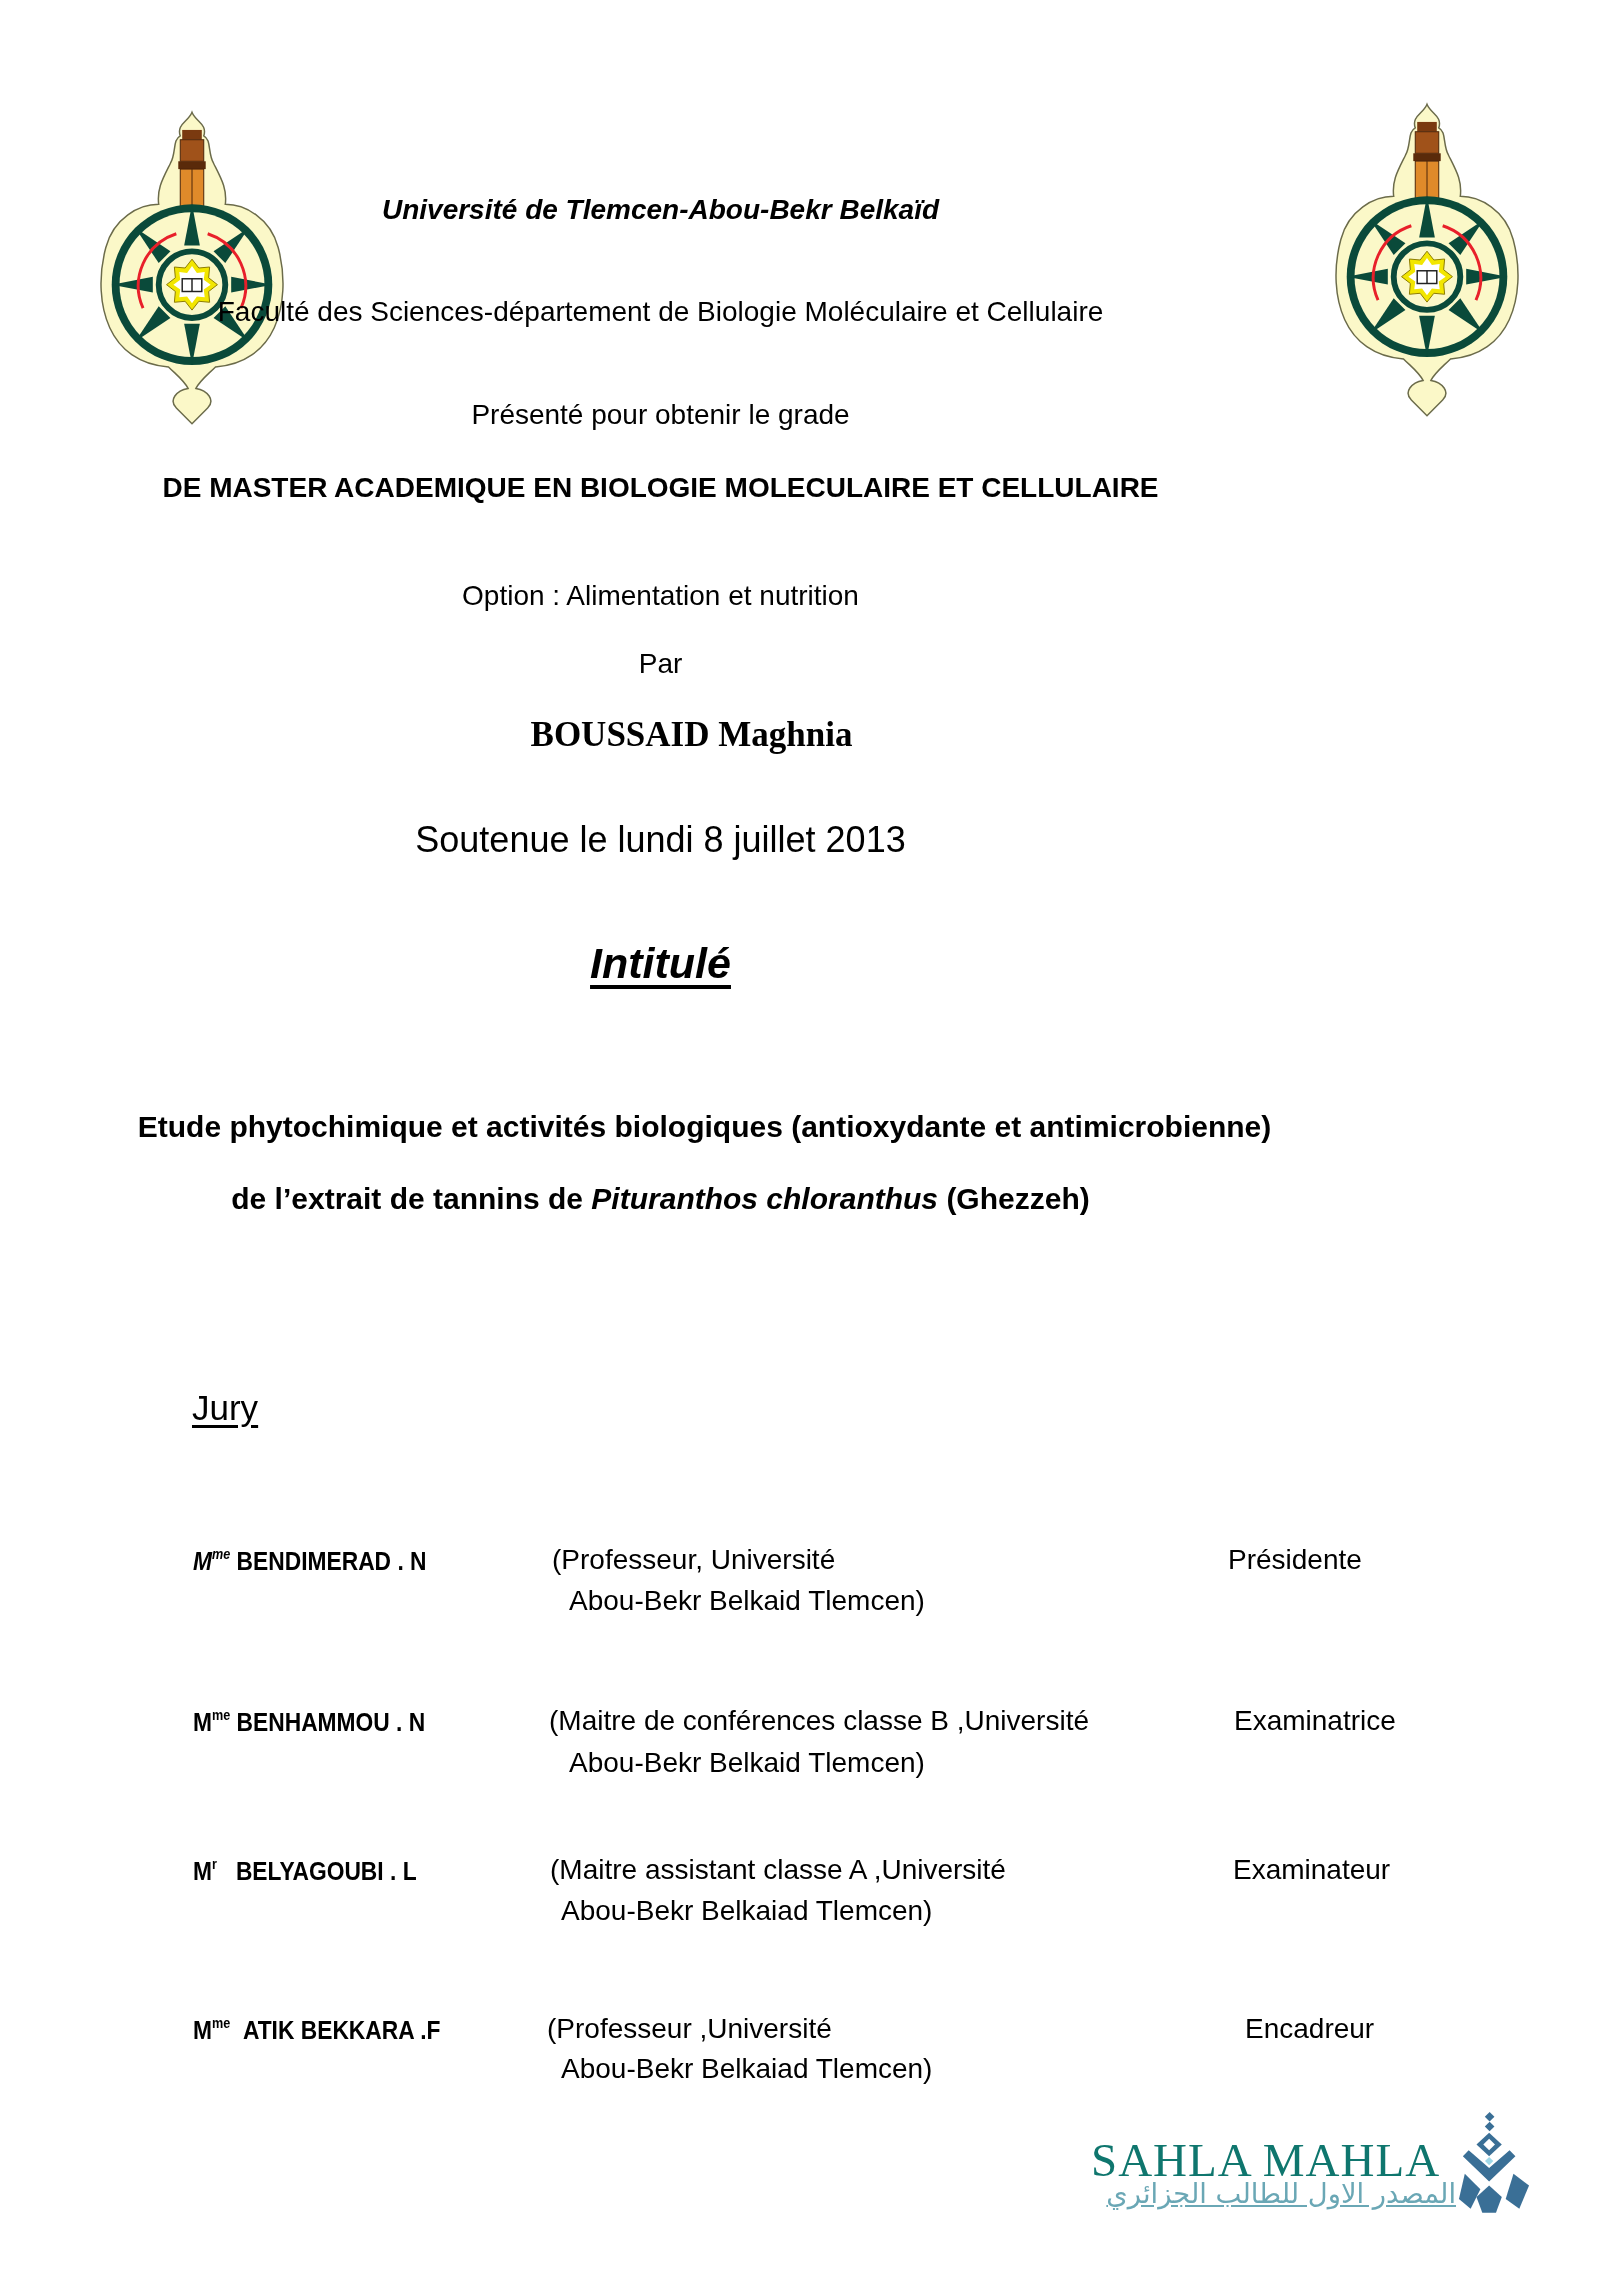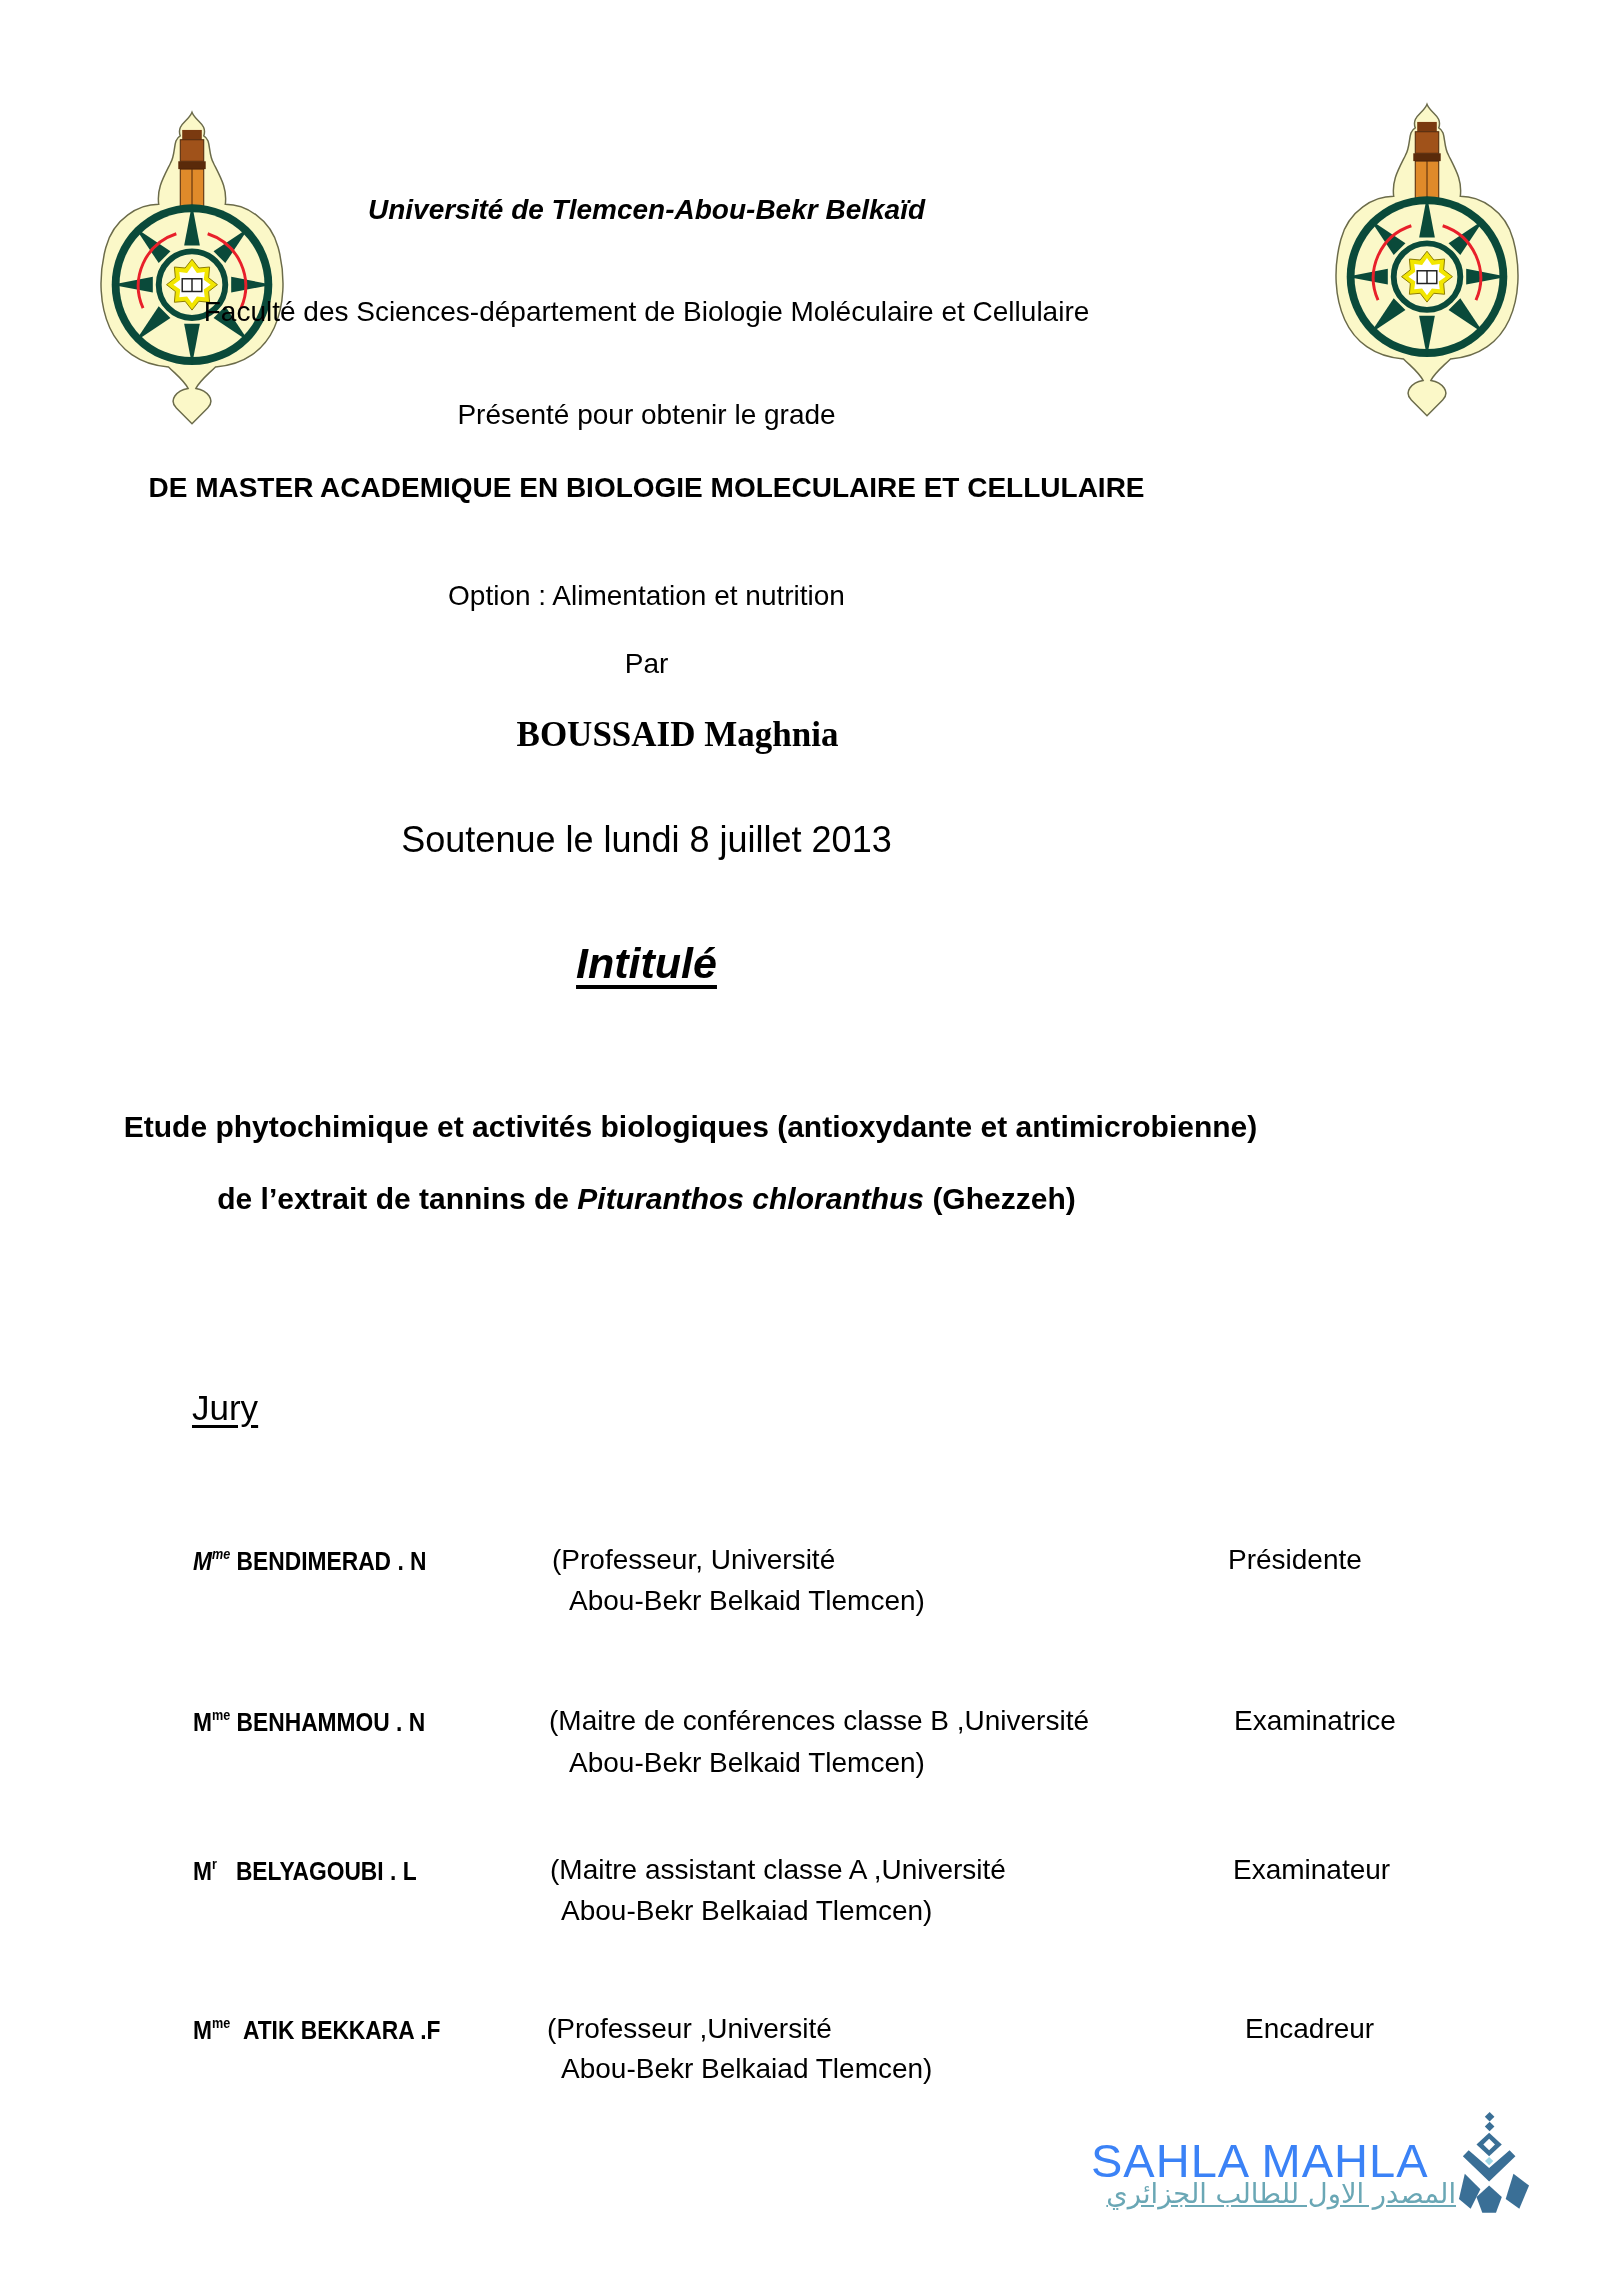--- a/index.html
+++ b/index.html
@@ -1,40 +1,40 @@
 <!DOCTYPE html>
 <html><head>
   <meta charset="utf-8">
   <style>
     html, body { margin: 0; padding: 0; background: #ffffff; }
     body { width: 1621px; height: 2293px; position: relative; overflow: hidden;
            font-family: "Liberation Sans", sans-serif; color: #000; }
     .abs { position: absolute; white-space: nowrap; }
-    .center { left: 2px; width: 1289px; text-align: center; }
+    .center { left: 16px; width: 1289px; text-align: center; }
     .serif { font-family: "Liberation Serif", serif; padding-left: 31px; }
     .logo { position: absolute; }
     .univ { top: 194px; font-size: 28px; font-weight: bold; font-style: italic; }
     .fac { top: 296px; font-size: 28px; }
     .pres { top: 399px; font-size: 28px; }
     .degree { top: 472px; font-size: 28px; font-weight: bold; letter-spacing: 0px; }
     .option { top: 580px; font-size: 28px; }
     .par { top: 648px; font-size: 28px; }
     .author { top: 715px; font-size: 35px; font-weight: bold; }
     .date { top: 791px; font-size: 36px; margin-top: 28px; }
     .intitule { top: 939px; font-size: 43px; font-weight: bold; font-style: italic; text-decoration: underline; text-underline-offset: 6.9px; text-decoration-thickness: 3.9px; }
     .title1 { top: 1110px; font-size: 30px; font-weight: bold; padding-left: 44px; }
     .title2 { top: 1182px; font-size: 30px; font-weight: bold; }
     .title2 i { font-style: italic; }
     .jury { left: 192px; top: 1388px; font-size: 35px; text-decoration: underline; text-underline-offset: 4.9px; }
     .name { left: 193px; font-size: 26.5px; font-weight: bold; transform: scaleX(0.86); transform-origin: left center; }
     .name sup { font-size: 14.7px; vertical-align: 10.8px; font-weight: bold; }
     .name .ital { font-style: italic; }
     .desc { font-size: 28px; }
     .role { font-size: 28px; font-weight: normal; }
-    .watermark-text { left: 1091px; top: 2133px; font-size: 47px; color: #3b82f6; letter-spacing: 1px; font-family: Liberation Sans, sans-serif; }
+    .watermark-text { left: 1091px; top: 2133px; font-size: 47px; color: #0f766e; letter-spacing: 1px; font-family: Liberation Serif, serif; }
     .watermark-ar { left: 1091px; top: 2178px; font-size: 27.4px; color: #6aa7b5; direction: rtl; font-family: "DejaVu Sans", sans-serif; width: 365px; text-align: right; text-decoration: underline; }
   </style>
 </head>
 <body>
 
 <div class="logo" style="left:98px; top:110px; width:188px; height:316px;">
   <svg width="188" height="316" viewBox="0 0 192 322">
 
     <path d="M96 2 C100 12 112 14 108 26 C116 30 112 44 118 54 C126 70 132 80 130 96 C150 96 176 110 184 140 C192 170 190 200 180 222 C170 244 150 260 120 262 C112 270 104 276 100 284 C112 286 120 296 112 304 C106 310 100 316 96 320 C92 316 86 310 80 304 C72 296 80 286 92 284 C88 276 80 270 72 262 C42 260 22 244 12 222 C2 200 0 170 8 140 C16 110 42 96 62 96 C60 80 66 70 74 54 C80 44 76 30 84 26 C80 14 92 12 96 2 Z" fill="#fbf8c8" stroke="#6b6b4a" stroke-width="1.5"></path>
 

